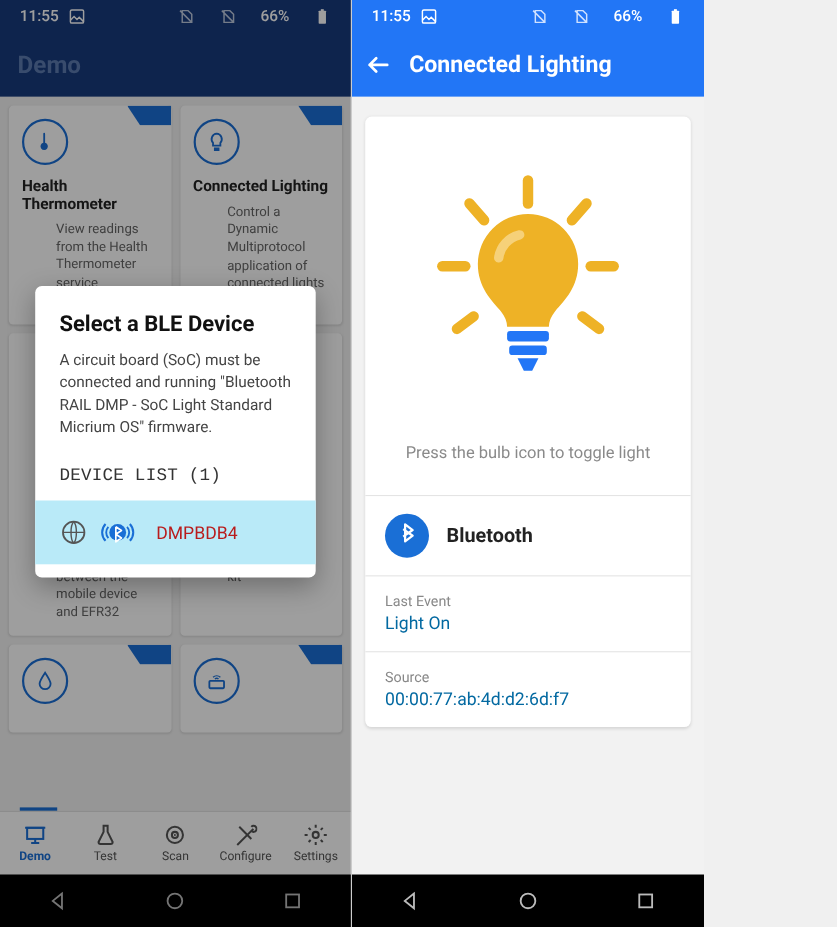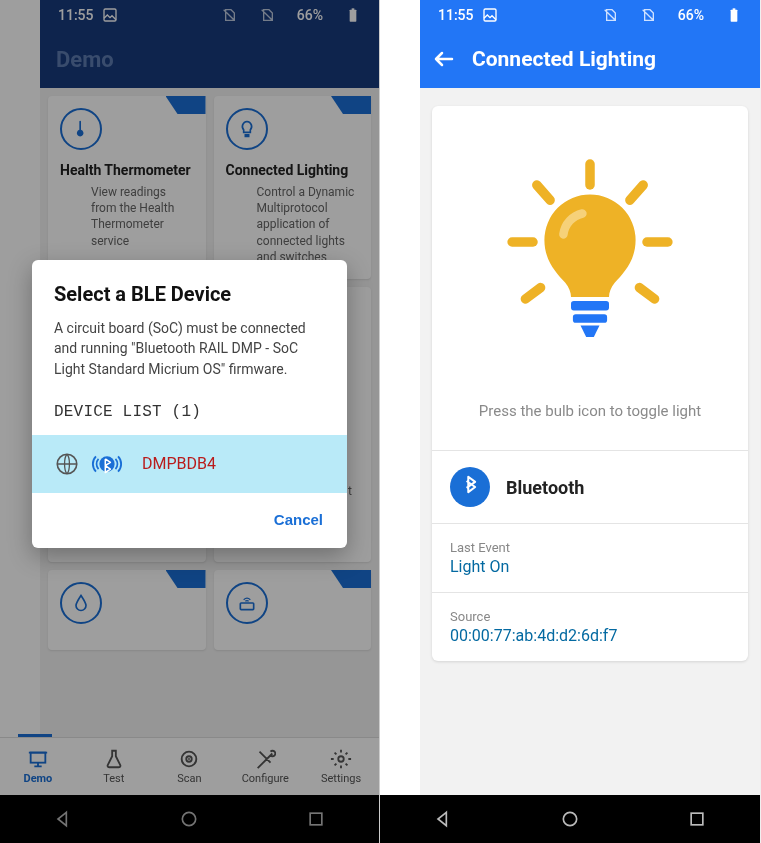--- a/index.html
+++ b/index.html
@@ -1,18 +1,18 @@
 <!DOCTYPE html>
 <html><head>
 <meta charset="utf-8">
 <style>
   * { box-sizing: border-box; margin: 0; padding: 0; }
   body { font-family: -apple-system, Roboto, Arial, sans-serif; background: #f0f0f0; }
   .container { display: flex; width: 761px; height: 843px; }
-  .phone { width: 380px; height: 843px; background: #fff; position: relative; overflow: hidden; padding-left: 40px; }
+  .phone { width: 320px; height: 843px; background: #fff; position: relative; overflow: hidden; }
   .phone.left { border-right: 1px solid #ccc; }
 
   
   .statusbar { height: 30px; display: flex; align-items: center; justify-content: space-between; padding: 0 18px; color: #fff; font-size: 14px; font-weight: 500; }
   .statusbar .sb-left { display: flex; align-items: center; gap: 8px; }
   .statusbar .sb-right { display: flex; align-items: center; gap: 22px; }
   .phone.left .statusbar { background: #173a7c; }
   .phone.right .statusbar { background: #2276f6; }
 
   
@@ -164,23 +164,20 @@
             <path d="M3 12h18M12 3c3 3 3 15 0 18M12 3c-3 3-3 15 0 18" fill="none" stroke="#555" stroke-width="1.2"></path>
           </svg>
         <svg width="34" height="30" viewBox="0 0 40 30">
           <circle cx="20" cy="15" r="9" fill="#1a6fd6"></circle>
           <path d="M18 9l6 4-6 4 6 4-6 4V9l0 0" fill="none" stroke="#fff" stroke-width="1.8" stroke-linejoin="round"></path>
           <path d="M7 6a13 13 0 0 0 0 18M33 6a13 13 0 0 1 0 18" fill="none" stroke="#1a6fd6" stroke-width="2.2"></path>
           <path d="M10 9a9 9 0 0 0 0 12M30 9a9 9 0 0 1 0 12" fill="none" stroke="#1a6fd6" stroke-width="2"></path>
         </svg>
         <span class="dname">DMPBDB4</span>
       </div>
-      <div class="actions">
-        <button class="btn">Cancel</button>
-      </div>
     </div>
 
     <div class="nav-indicator"></div>
     <div class="bottomnav">
       <div class="tab active">
         <svg viewBox="0 0 24 24">
             <rect x="4" y="5" width="16" height="11" fill="none" stroke="currentColor" stroke-width="2"></rect>
             <path d="M12 16v4M8 20h8M2 5h20" stroke="currentColor" stroke-width="2"></path>
           </svg>
         <span>Demo</span>

